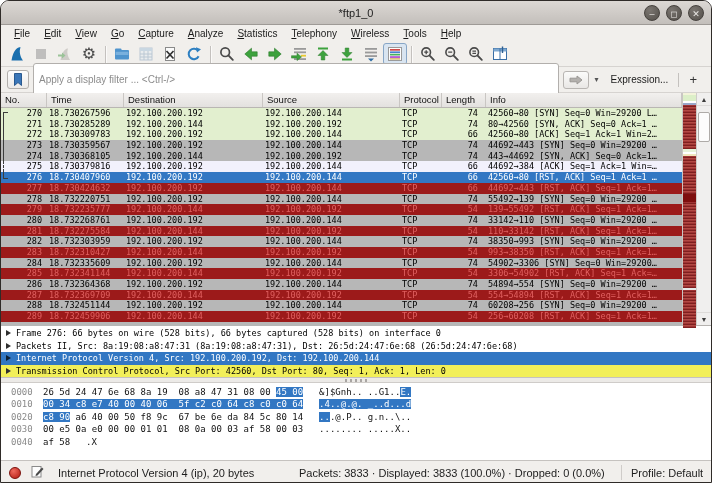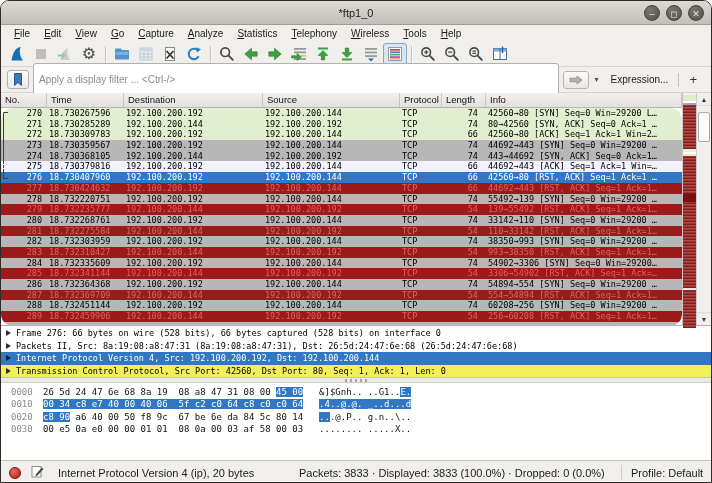--- a/index.html
+++ b/index.html
@@ -41,21 +41,21 @@
   .fb-expression{font-size:10px;color:#1a1a1a;padding:0 6px;}
   .fb-sep{width:1px;height:14px;background:#c4c1be;}
   .fb-plus{font-size:13px;color:#333;padding:0 8px 0 6px;}
   
   .packet-list{height:233px;position:relative;background:#ffffff;border-bottom:1px solid #b5b2af;}
   .pl-grid{display:grid;grid-template-columns:46px 77px 139px 137px 42px 44px 1fr;}
   .pl-header{height:15px;background:linear-gradient(#f2f0ee,#e3e1df);border-bottom:1px solid #b9b6b3;
     font-size:9.5px;color:#111;width:calc(100% - 29px);}
   .pl-header .hcell{border-right:1px solid #c9c6c3;padding:1px 4px;overflow:hidden;white-space:nowrap;}
   .pl-body{width:calc(100% - 29px);overflow:hidden;height:218px;
-    font-family:"DejaVu Sans Mono",monospace;font-size:8.5px;border-radius:12px;}
+    font-family:"DejaVu Sans Mono",monospace;font-size:8.5px;}
   .prow{height:10.7px;line-height:10.7px;overflow:hidden;}
   .prow .cell{overflow:hidden;white-space:nowrap;padding:0 2px;position:relative;}
   .prow .c-no{text-align:right;padding-right:5px;}
   .prow .c-len{text-align:right;padding-right:8px;}
   .row-green{background:#e2efcf;color:#000;}
   .row-gray{background:#b7b7b7;color:#000;}
   .row-white{background:#f2f1fc;color:#000;}
   .row-selected{background:#3277c3;color:#fff;}
   .row-red{background:#9c1a1a;color:#e06060;}
   .row-sliver{background:#b7b7b7;height:4px;overflow:hidden;}
@@ -385,21 +385,21 @@
           <div class="cell c-len">74</div>
           <div class="cell c-info">443→44692 [SYN, ACK] Seq=0 Ack=1…</div>
         </div>
         <div class="prow pl-grid row-white">
           <div class="cell c-no">275<span class="rel-marker rel-dashed"></span></div>
           <div class="cell c-time">18.730379816</div>
           <div class="cell c-src">192.100.200.192</div>
           <div class="cell c-dst">192.100.200.144</div>
           <div class="cell c-proto">TCP</div>
           <div class="cell c-len">66</div>
-          <div class="cell c-info">44692→443 [ACK] Seq=1 Ack=1 Win=…</div>
+          <div class="cell c-info">44692→384 [ACK] Seq=1 Ack=1 Win=…</div>
         </div>
         <div class="prow pl-grid row-selected">
           <div class="cell c-no">276<span class="rel-marker rel-end"></span></div>
           <div class="cell c-time">18.730407960</div>
           <div class="cell c-src">192.100.200.192</div>
           <div class="cell c-dst">192.100.200.144</div>
           <div class="cell c-proto">TCP</div>
           <div class="cell c-len">66</div>
           <div class="cell c-info">42560→80 [RST, ACK] Seq=1 Ack=1 …</div>
         </div>
@@ -565,20 +565,21 @@
 
   <div class="splitter">
       <div class="grip"></div>
     </div>
 
   <div class="hexpane" id="hexpane">
       <div class="hrow"><span class="h-off">0000</span><span class="h-hex">26 5d 24 47 6e 68 8a 19  08 a8 47 31 08 00 <span class="hex-sel">45 00</span></span><span class="h-ascii">&amp;]$Gnh.. ..G1..<span class="hex-sel">E.</span></span></div>
       <div class="hrow"><span class="h-off">0010</span><span class="h-hex"><span class="hex-sel">00 34 c8 e7 40 00 40 06  5f c2 c0 64 c8 c0 c0 64</span></span><span class="h-ascii"><span class="hex-sel">.4..@.@. _..d...d</span></span></div>
       <div class="hrow"><span class="h-off">0020</span><span class="h-hex"><span class="hex-sel">c8 90</span> a6 40 00 50 f8 9c  67 be 6e da 84 5c 80 14</span><span class="h-ascii"><span class="hex-sel">..</span>.@.P.. g.n..\..</span></div>
       <div class="hrow"><span class="h-off">0030</span><span class="h-hex">00 e5 0a e0 00 00 01 01  08 0a 00 03 af 58 00 03</span><span class="h-ascii">........ .....X..</span></div>
+      <div class="hrow"><span class="h-off">0040</span><span class="h-hex">af 58</span><span class="h-ascii">.X</span></div>
     </div>
 
   <div class="statusbar">
     <span class="sb-expert"></span>
     <span class="sb-note">
       <svg width="13" height="13" viewBox="0 0 13 13">
         <rect x="1" y="1.5" width="9" height="10.5" fill="#fdfdfd" stroke="#8a8a8a"></rect>
         <path d="M5 9 L11 2.5 L12.5 4 L6.5 10.5 L4.5 11 z" fill="#4a4a4a"></path>
       </svg>
     </span>

